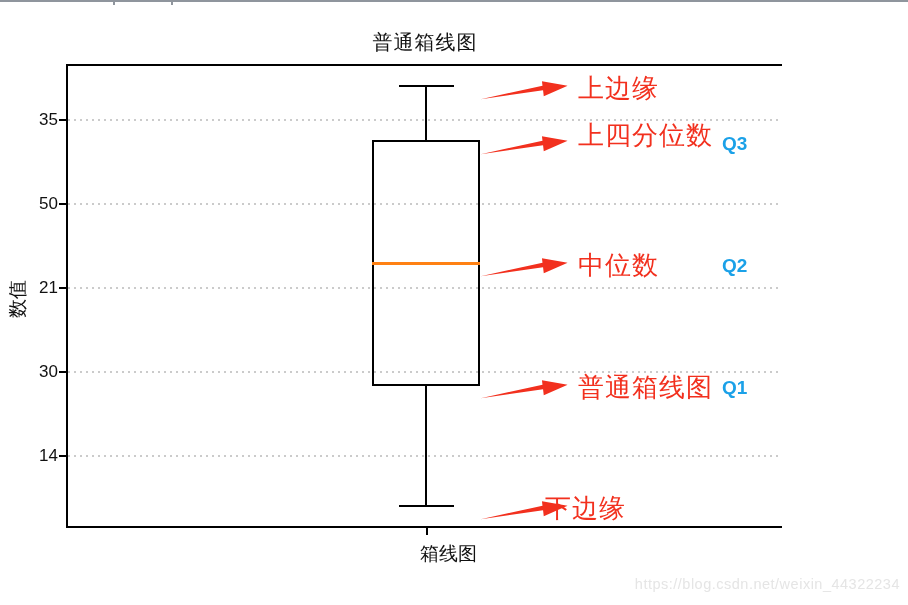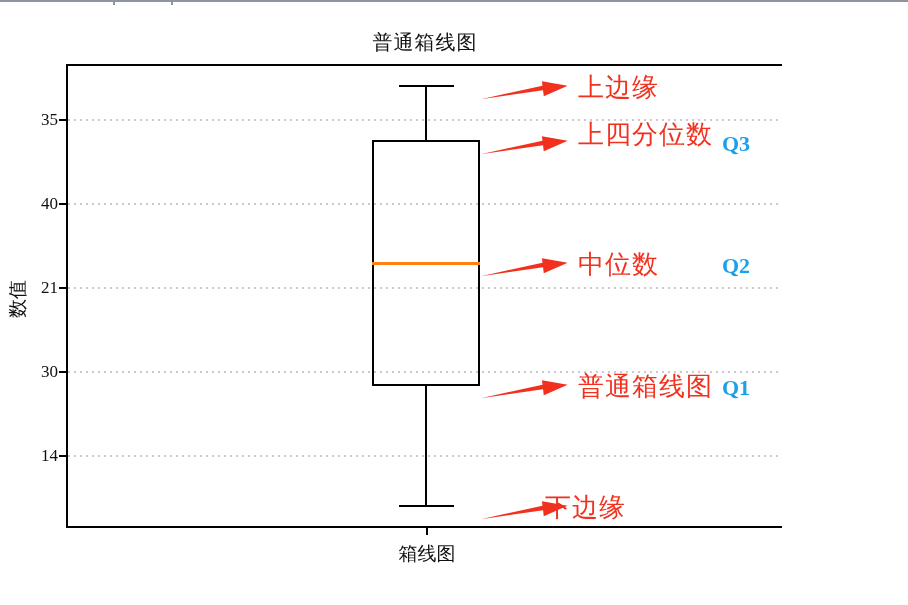--- a/index.html
+++ b/index.html
@@ -1,33 +1,33 @@
 <!DOCTYPE html>
 <html><head>
 <meta charset="utf-8">
 <style>
   html,body{margin:0;padding:0;background:#fff;}
   .screen{
     position:relative;width:908px;height:605px;background:#fff;overflow:hidden;
-    font-family:Liberation Serif, serif;
+    font-family:Liberation Sans, sans-serif;
   }
   
   .top-strip{position:absolute;left:0;top:0;width:908px;height:2px;background:var(--strip,#8f959d);}
   .top-notch{position:absolute;top:0;width:2px;height:5px;background:var(--strip,#8f959d);}
 
   .chart-title{
     position:absolute;left:0;top:29px;width:850px;text-align:center;
     font-size:20px;color:#111;letter-spacing:1px;
   }
   .y-axis-label{
     position:absolute;left:-22px;top:286px;width:80px;text-align:center;
     font-size:19px;color:#111;transform:rotate(-90deg);transform-origin:center;
   }
   .x-axis-label{
-    position:absolute;left:377px;top:541px;width:100px;text-align:center;
+    position:absolute;left:377px;top:541px;width:100px;text-align:right;
     font-size:19px;color:#111;
   }
 
   
   .spine{position:absolute;background:#000;}
   .spine-left{left:66px;top:64px;width:2px;height:464px;}
   .spine-top{left:66px;top:64px;width:716px;height:2px;}
   .spine-bottom{left:66px;top:526px;width:716px;height:2px;}
 
   .gridline{
@@ -43,21 +43,21 @@
   .median-line{position:absolute;height:3px;background:var(--median,#ff8113);}
   .whisker{position:absolute;width:2px;background:#000;}
   .whisker-cap{position:absolute;height:2px;background:#000;}
 
   
   .anno-label{
     position:absolute;font-size:26px;line-height:26px;color:var(--red,#f2301e);
     white-space:nowrap;letter-spacing:1px;
   }
   .anno-q{
-    position:absolute;font-size:22px;line-height:22px;color:var(--blue,#1ba1e8);
+    position:absolute;font-size:19px;line-height:22px;color:var(--blue,#1ba1e8);
     font-weight:600;white-space:nowrap;
   }
   .anno-arrow{position:absolute;width:88px;height:20px;transform:rotate(-7deg);}
 
   .watermark{
     position:absolute;right:8px;top:576px;font-size:14.5px;letter-spacing:.5px;
     color:var(--wm,#e5e5e5);white-space:nowrap;
   }
 </style>
 </head>
@@ -76,21 +76,21 @@
   <div>
     <div class="spine spine-top"></div>
     <div class="spine spine-left"></div>
     <div class="spine spine-bottom"></div>
     <div id="grid-layer">
         <div class="gridline" style="top:119px"></div>
         <div class="y-tick" style="top:119px"></div>
         <div class="y-tick-label" style="top:110px">35</div>
         <div class="gridline" style="top:203px"></div>
         <div class="y-tick" style="top:203px"></div>
-        <div class="y-tick-label" style="top:194px">40</div>
+        <div class="y-tick-label" style="top:194px">50</div>
         <div class="gridline" style="top:287px"></div>
         <div class="y-tick" style="top:287px"></div>
         <div class="y-tick-label" style="top:278px">21</div>
         <div class="gridline" style="top:371px"></div>
         <div class="y-tick" style="top:371px"></div>
         <div class="y-tick-label" style="top:362px">30</div>
         <div class="gridline" style="top:455px"></div>
         <div class="y-tick" style="top:455px"></div>
         <div class="y-tick-label" style="top:446px">14</div>
       </div>
@@ -126,13 +126,14 @@
           <polygon points="0,13 63,7 63,2.5 88,10 63,17.5 63,11.5" fill="currentColor"></polygon>
         </svg></div>
       <div class="anno-label" style="left:578px;top:373.6px">普通箱线图</div>
       <div class="anno-q" style="left:722px;top:376.6px">Q1</div>
       <div class="anno-arrow" style="left:480px;top:501.40000000000003px;color:#f2301e"><svg viewBox="0 0 88 20" width="88" height="20">
           <polygon points="0,13 63,7 63,2.5 88,10 63,17.5 63,11.5" fill="currentColor"></polygon>
         </svg></div>
       <div class="anno-label" style="left:545px;top:495.40000000000003px">下边缘</div>
     </div>
 
+  <div class="watermark">https://blog.csdn.net/weixin_44322234</div>
 </div>
 
 </body></html>

